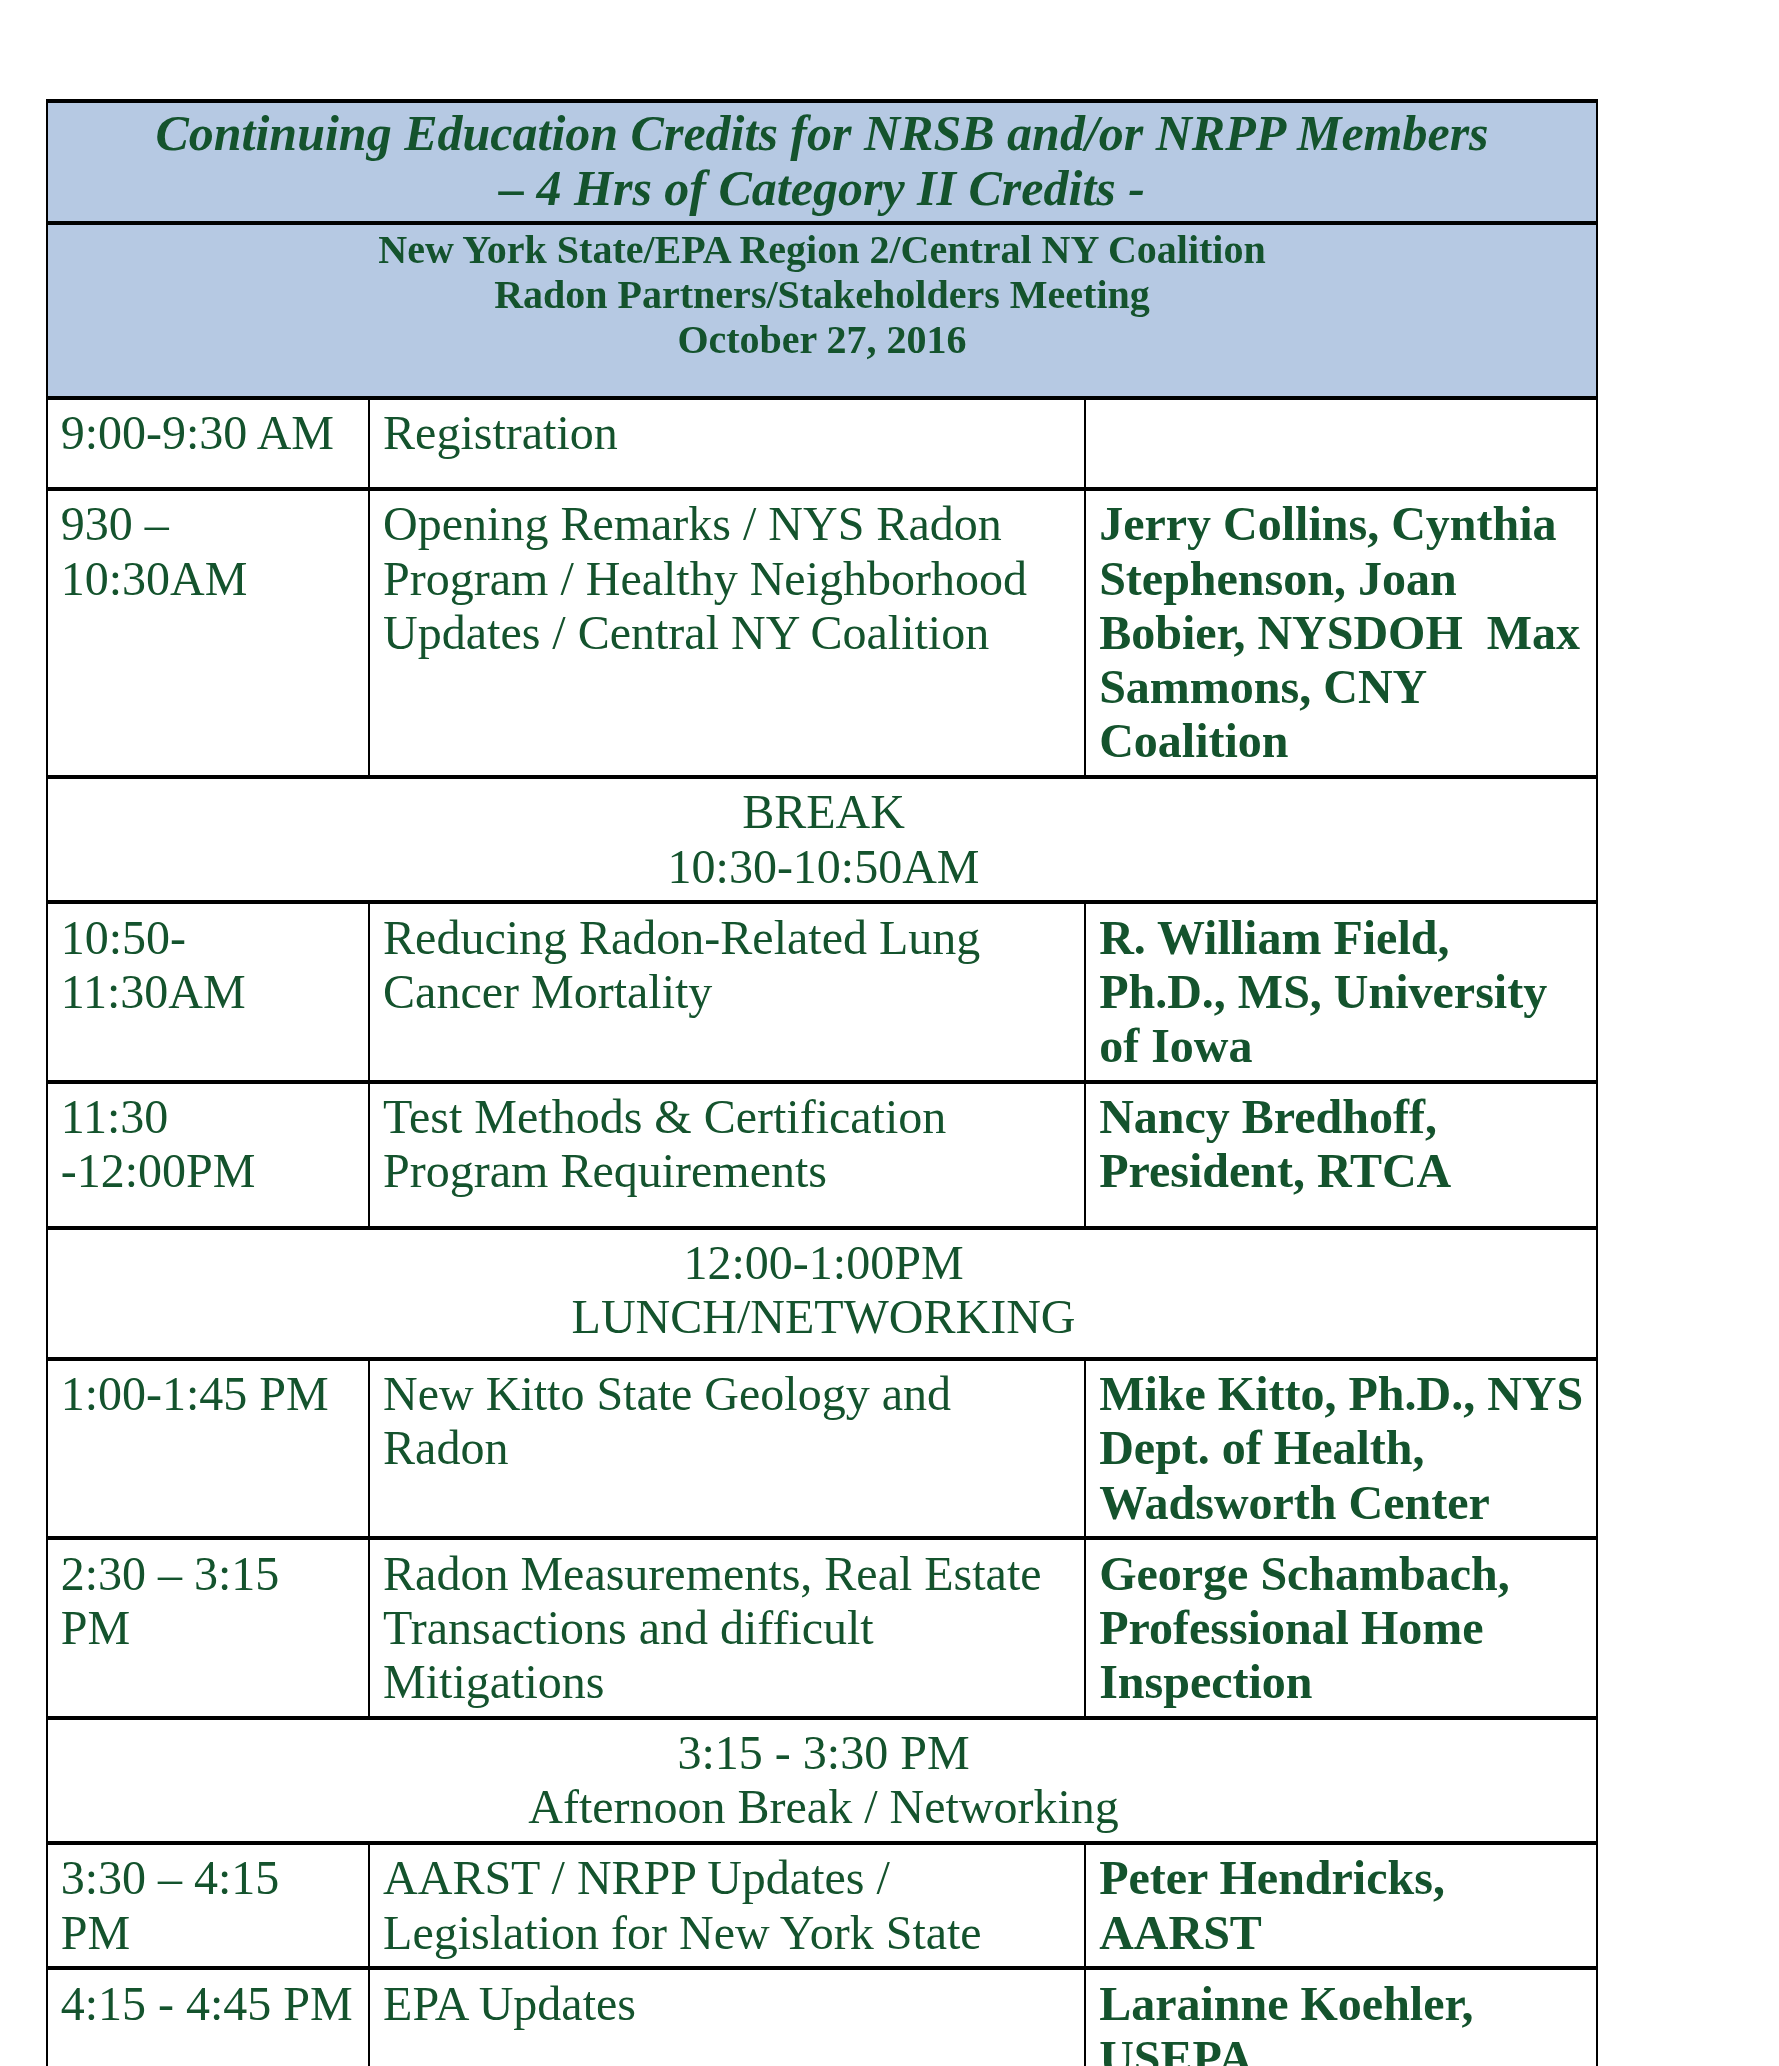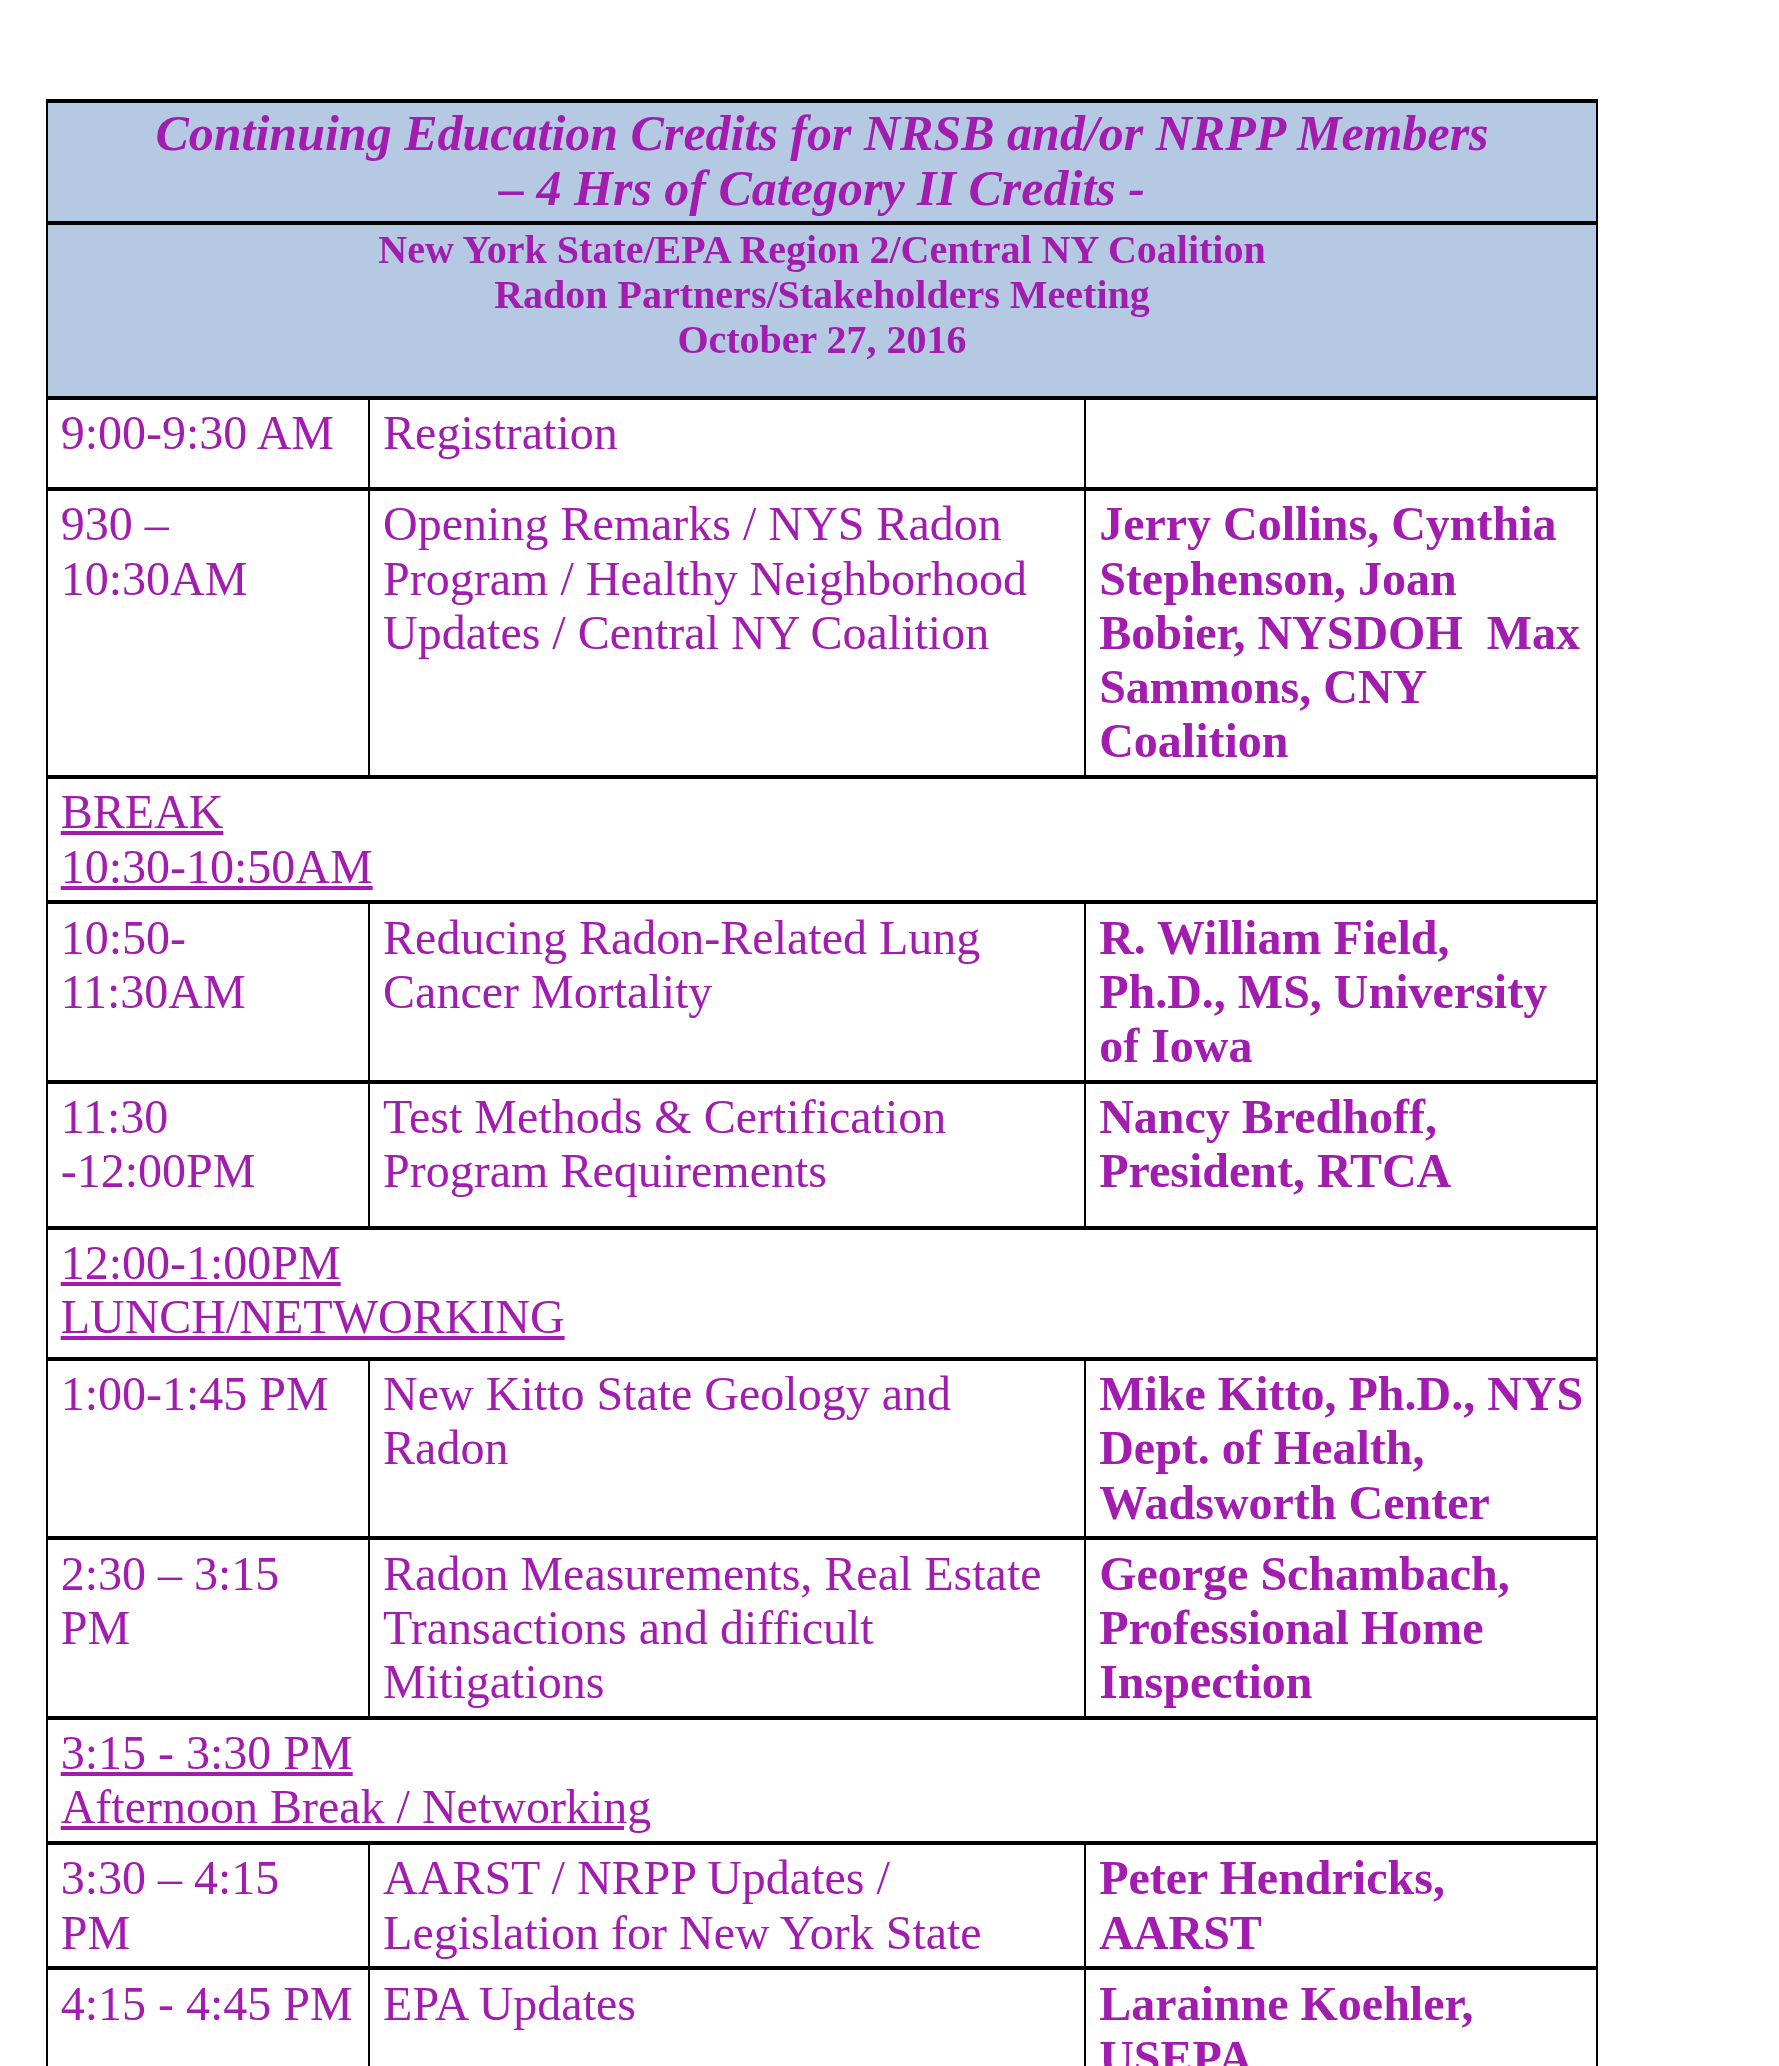--- a/index.html
+++ b/index.html
@@ -6,21 +6,21 @@
     margin: 0;
     padding: 0;
     background: #ffffff;
   }
   .page {
     position: relative;
     width: 1738px;
     height: 2066px;
     background: #ffffff;
     font-family: "Liberation Serif", "DejaVu Serif", serif;
-    color: #a21caf;
+    color: #14532d;
   }
   table.agenda {
     position: absolute;
     left: 46px;
     top: 99px;
     width: 1552px;
     border-collapse: collapse;
     table-layout: fixed;
   }
   col.c1 { width: 20.8%; }
@@ -49,22 +49,22 @@
     line-height: 1.1;
   }
   tr.hdr2 td {
     font-weight: bold;
     font-size: 40px;
     line-height: 1.12;
     text-align: center;
   }
   td.presenter { white-space: pre-wrap; font-weight: bold; }
   tr.brk td {
+    text-align: center;
     padding-top: 6.4px;
-    text-decoration: underline;
   }
 </style>
 </head>
 <body>
 
 <div class="page">
   <table class="agenda">
     <colgroup>
       <col class="c1">
         <col class="c2">

